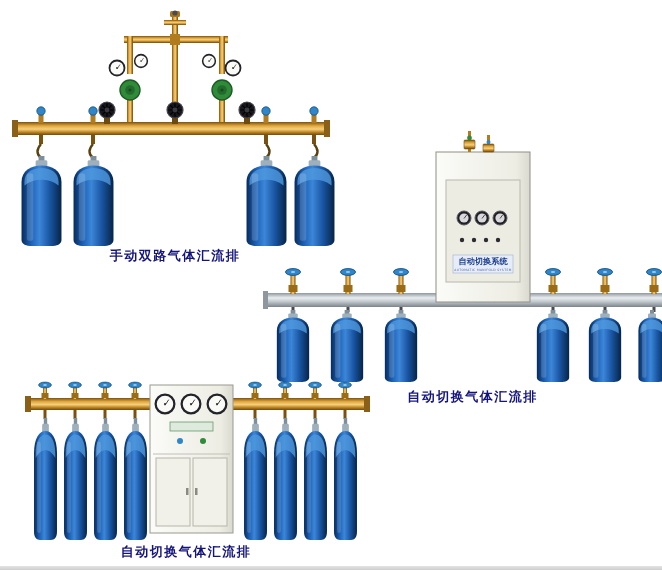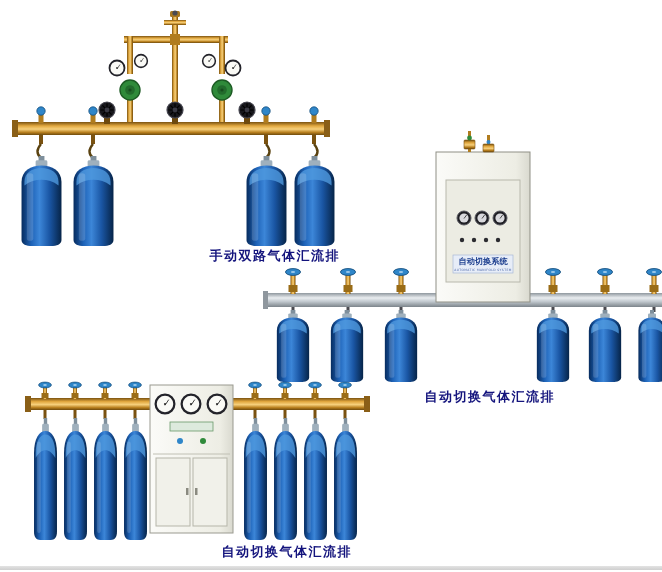--- a/index.html
+++ b/index.html
@@ -7,21 +7,21 @@
     position:relative;width:662px;height:572px;background:#ffffff;
     overflow:hidden;font-family:"Liberation Sans","DejaVu Sans",sans-serif;
   }
   svg{font-family:"DejaVu Sans","Liberation Sans",sans-serif;}
   .fig{position:absolute;margin:0;padding:0;}
   #fig1{left:10px;top:8px;width:330px;height:240px;}
   #fig2{left:263px;top:125px;width:405px;height:262px;}
   #fig3{left:20px;top:378px;width:350px;height:164px;}
   .fig svg{display:block;width:100%;height:100%;}
   .caption{
-    position:absolute;text-align:right;font-weight:bold;font-size:13px;
+    position:absolute;text-align:center;font-weight:bold;font-size:13px;
     letter-spacing:1.5px;color:#14147d;white-space:nowrap;
   }
   #cap1{left:10px;top:247px;width:330px;}
   #cap2{left:390px;top:388px;width:165px;}
   #cap3{left:20px;top:543px;width:332px;}
   #bottom-rule{
     position:absolute;left:0;top:566px;width:662px;height:4px;
     background:linear-gradient(#e3e3e3,#cfcfcf);
   }
 </style>

